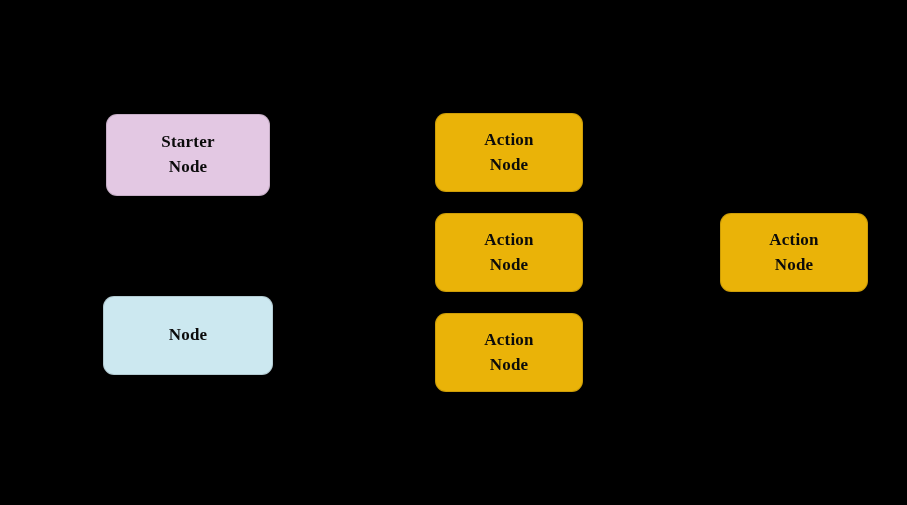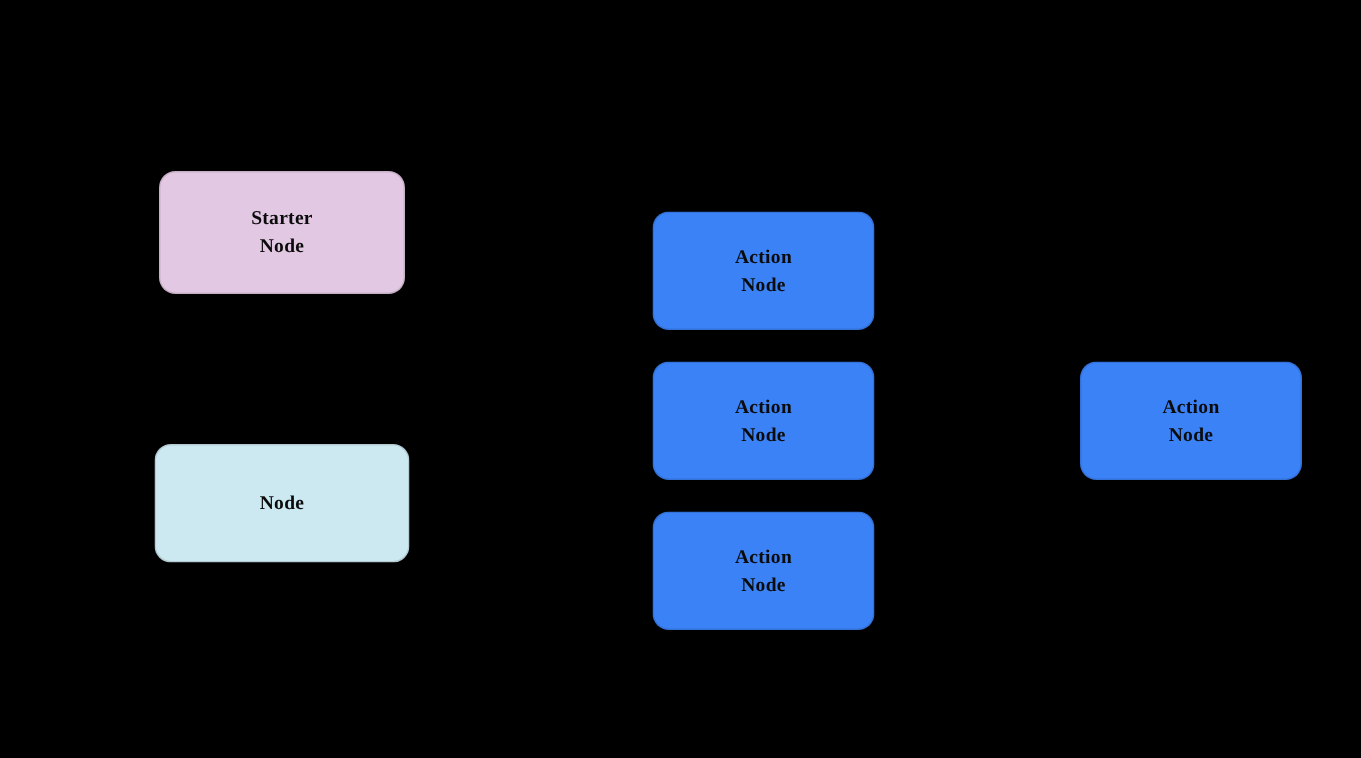--- a/index.html
+++ b/index.html
@@ -30,33 +30,33 @@
     position: absolute;
     box-sizing: border-box;
     border-radius: 11px;
     display: flex;
     flex-direction: column;
     align-items: center;
     justify-content: center;
     text-align: center;
     color: #0b0b0b;
     font-weight: bold;
-    font-size: 13px;
+    font-size: 17px;
     line-height: 1.45;
     letter-spacing: 0.2px;
     border: 1px solid rgba(0,0,0,0.12);
     user-select: none;
   }
   .node .line {
     display: block;
     white-space: nowrap;
   }
   .node-starter   { background: #e3c8e3; }
   .node-expression{ background: #cce8f0; }
-  .node-action    { background: #3b82f6; margin-top: 28px; }
+  .node-action    { background: #eab308; }
 </style>
 </head>
 <body>
 
 <div id="canvas">
 
   <svg class="edge-layer" viewBox="0 0 907 505" width="907" height="505" aria-hidden="true">
     <g stroke="#000000" stroke-width="2" fill="none">
       <path d="M188,196 L188,296"></path>
       <path d="M273,335 L360,335 L360,152 L583,152"></path>

